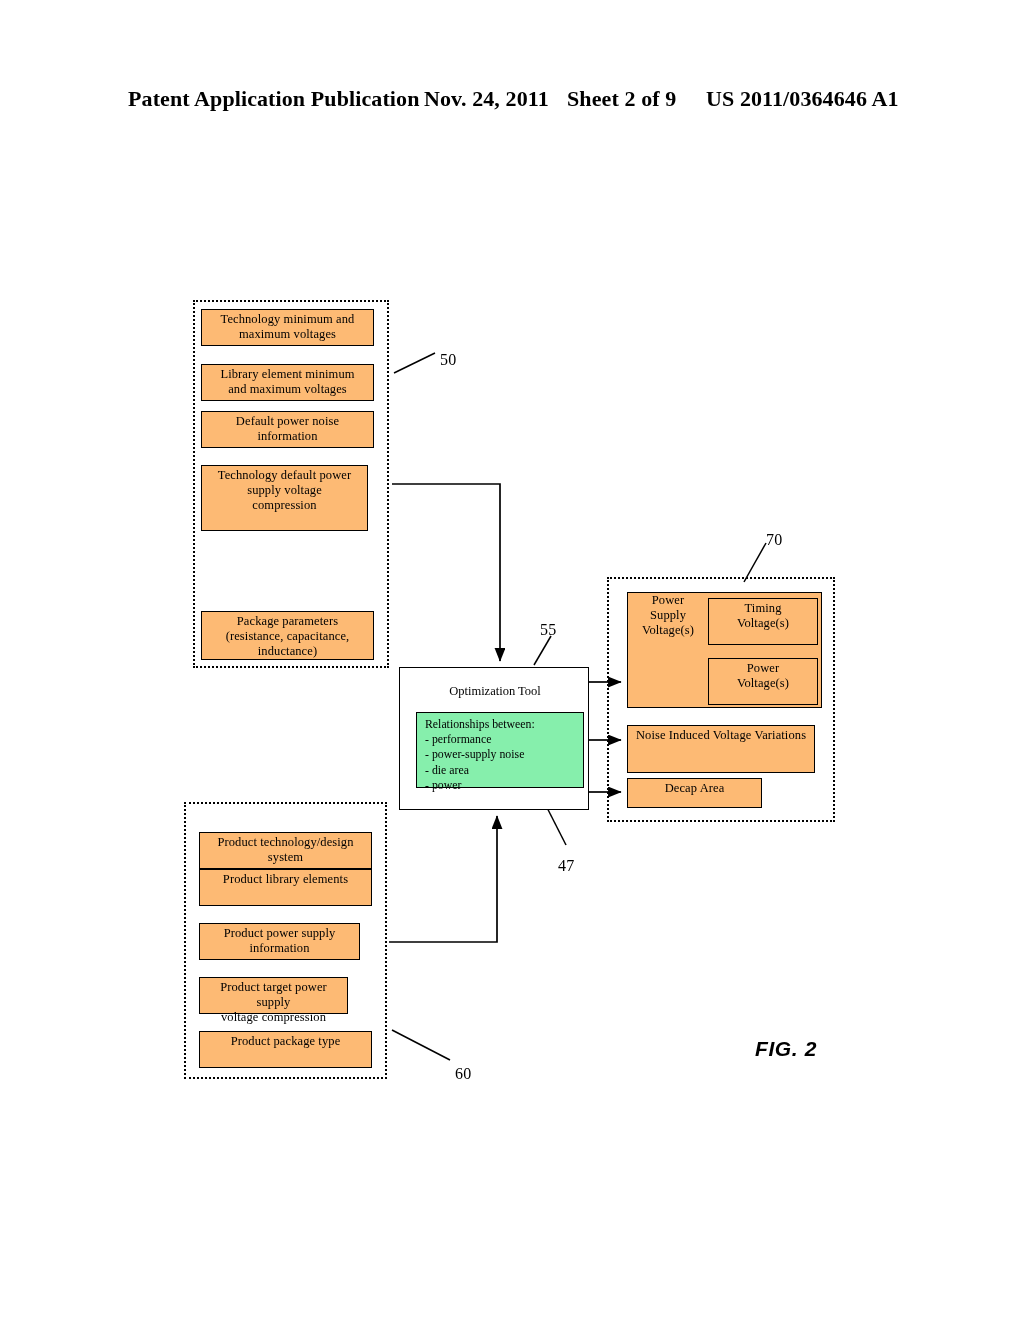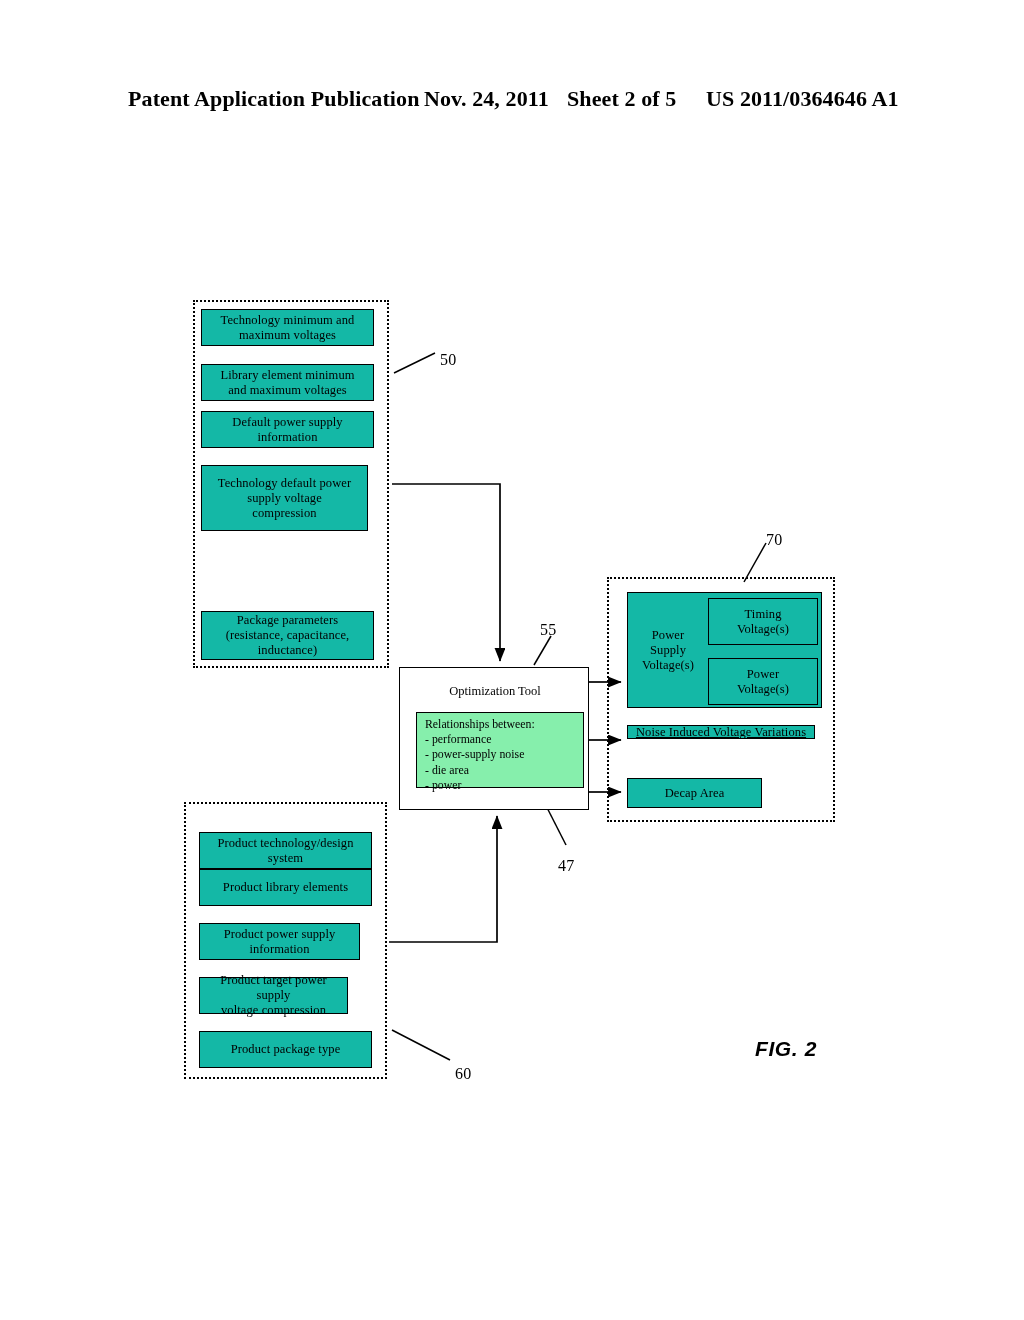--- a/index.html
+++ b/index.html
@@ -53,23 +53,22 @@
     border: 2px dotted #000;
     box-sizing: border-box;
     background: transparent;
   }
 
   
   .node {
     position: absolute;
     box-sizing: border-box;
     border: 1.6px solid #000;
-    background: #14b8a6;
+    background: #fdba74;
     display: flex;
-    align-items: center;
     justify-content: center;
     text-align: center;
     font-family: "Liberation Serif", serif;
     font-size: 12.5px;
     line-height: 15px;
     padding: 2px 4px;
     letter-spacing: 0.1px;
   }
 
   .node-inner {
@@ -143,21 +142,21 @@
     height: 1320px;
     pointer-events: none;
   }
 </style>
 </head>
 <body>
 
 <div id="pub-header">
   <span id="hdr-title">Patent Application Publication</span>
   <span id="hdr-date">Nov. 24, 2011</span>
-  <span id="hdr-sheet">Sheet 2 of 5</span>
+  <span id="hdr-sheet">Sheet 2 of 9</span>
   <span id="hdr-num">US 2011/0364646 A1</span>
 </div>
 
 <div id="diagram">
 
   <svg id="wires" viewBox="0 0 1024 1320">
     <defs>
       <marker id="arrow" markerWidth="9" markerHeight="9" refX="7.6" refY="3.2" orient="auto" markerUnits="strokeWidth">
         <path d="M0,0 L8,3.2 L0,6.4 z" fill="#000"></path>
       </marker>
@@ -190,21 +189,21 @@
     <span class="node-inner">Technology minimum and
 maximum voltages</span>
   </div>
 
   <div class="node" style="left:201px; top:364px; width:173px; height:37px;">
     <span class="node-inner">Library element minimum
 and maximum voltages</span>
   </div>
 
   <div class="node" style="left:201px; top:411px; width:173px; height:37px;">
-    <span class="node-inner">Default power supply
+    <span class="node-inner">Default power noise
 information</span>
   </div>
 
   <div class="node" style="left:201px; top:465px; width:167px; height:66px;">
     <span class="node-inner">Technology default power
 supply voltage
 compression</span>
   </div>
 
 
@@ -266,21 +265,21 @@
   <div class="node" style="left:708px; top:598px; width:110px; height:47px;">
     <span class="node-inner">Timing
 Voltage(s)</span>
   </div>
 
   <div class="node" style="left:708px; top:658px; width:110px; height:47px;">
     <span class="node-inner">Power
 Voltage(s)</span>
   </div>
 
-  <div class="node" style="left:627px; top:725px; width:188px; height:14px;text-decoration:underline;">
+  <div class="node" style="left:627px; top:725px; width:188px; height:48px;">
     <span class="node-inner">Noise Induced Voltage Variations</span>
   </div>
 
   <div class="node" style="left:627px; top:778px; width:135px; height:30px;">
     <span class="node-inner">Decap Area</span>
   </div>
 
   <div class="ref" style="left:766px; top:523px;">70</div>
 
   <div id="fig-label">FIG. 2</div>

